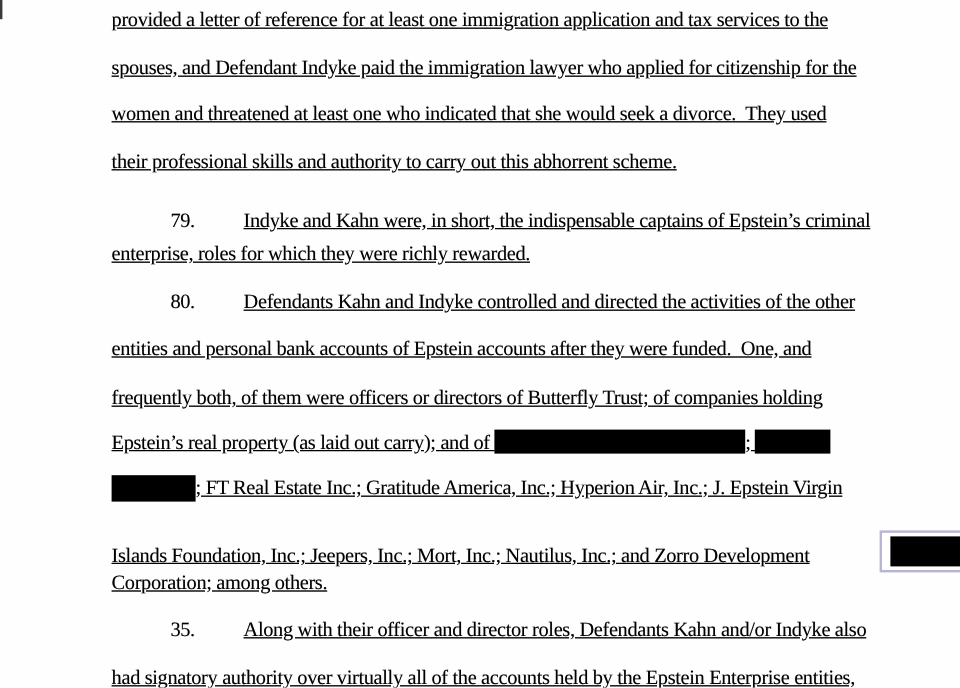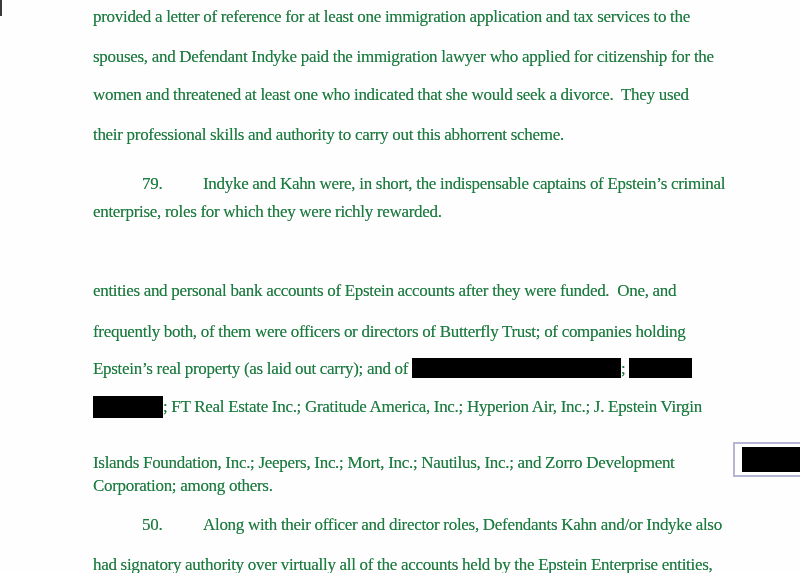--- a/index.html
+++ b/index.html
@@ -27,22 +27,23 @@
     height: 16px;
     background: #3a3a3a;
   }
   .line {
     position: absolute;
     left: 93px;
     white-space: pre;
     font-size: 17px;
     line-height: 20px;
     letter-spacing: -0.3px;
-    color: #15803d;
+    color: #000000;
     text-shadow: 0 0 0.6px rgba(43,43,43,0.45);
+    text-decoration: underline;
   }
   .line.para {
     left: 142px;
   }
   .para-num {
     display: inline-block;
     width: 61px;
   }
   .redaction {
     display: inline-block;
@@ -94,32 +95,33 @@
 
   <p class="line l0">provided a letter of reference for at least one immigration application and tax services to the</p>
   <p class="line l1">spouses, and Defendant Indyke paid the immigration lawyer who applied for citizenship for the</p>
   <p class="line l2">women and threatened at least one who indicated that she would seek a divorce.  They used</p>
   <p class="line l3">their professional skills and authority to carry out this abhorrent scheme.</p>
 
   <p class="line para l4"><span class="para-num">79.</span><span>Indyke and Kahn were, in short, the indispensable captains of Epstein’s criminal</span></p>
 
   <p class="line l5">enterprise, roles for which they were richly rewarded.</p>
 
+  <p class="line para l6"><span class="para-num">80.</span><span>Defendants Kahn and Indyke controlled and directed the activities of the other</span></p>
 
   <p class="line l8">frequently both, of them were officers or directors of Butterfly Trust; of companies holding</p>
   <p class="line l7">entities and personal bank accounts of Epstein accounts after they were funded.  One, and</p>
 
   <p class="line l9"><span>Epstein’s real property (as laid out carry); and of </span><span class="redaction bar-a"></span><span>; </span><span class="redaction bar-b"></span></p>
 
   <p class="line l10"><span class="redaction bar-c"></span><span>; FT Real Estate Inc.; Gratitude America, Inc.; Hyperion Air, Inc.; J. Epstein Virgin</span></p>
 
   <p class="line l11">Islands Foundation, Inc.; Jeepers, Inc.; Mort, Inc.; Nautilus, Inc.; and Zorro Development</p>
   <p class="line l12">Corporation; among others.</p>
 
-  <p class="line para l13"><span class="para-num">50.</span><span>Along with their officer and director roles, Defendants Kahn and/or Indyke also</span></p>
+  <p class="line para l13"><span class="para-num">35.</span><span>Along with their officer and director roles, Defendants Kahn and/or Indyke also</span></p>
 
   <p class="line l14">had signatory authority over virtually all of the accounts held by the Epstein Enterprise entities,</p>
 
   <div class="anno-box">
     <div class="anno-fill"></div>
   </div>
 
 </div>
 
 </body></html>

